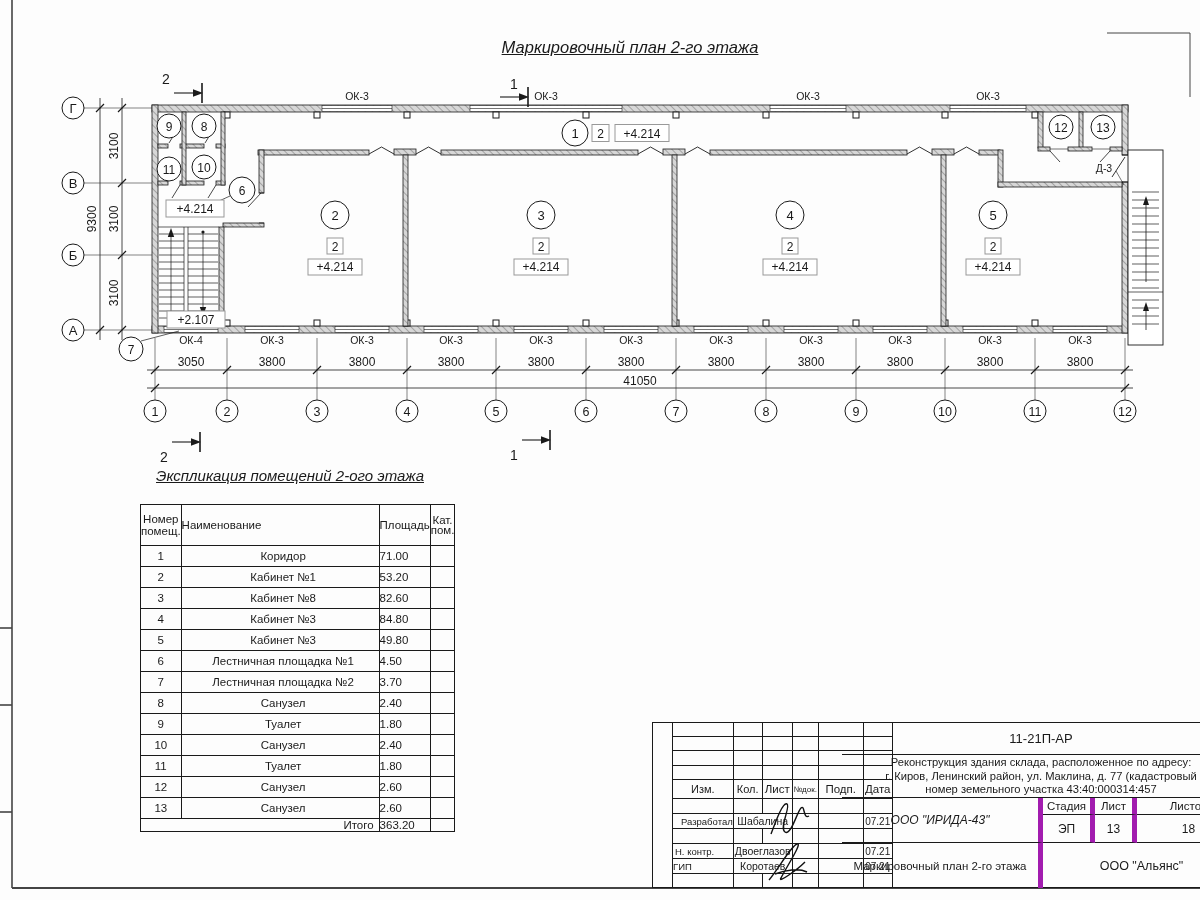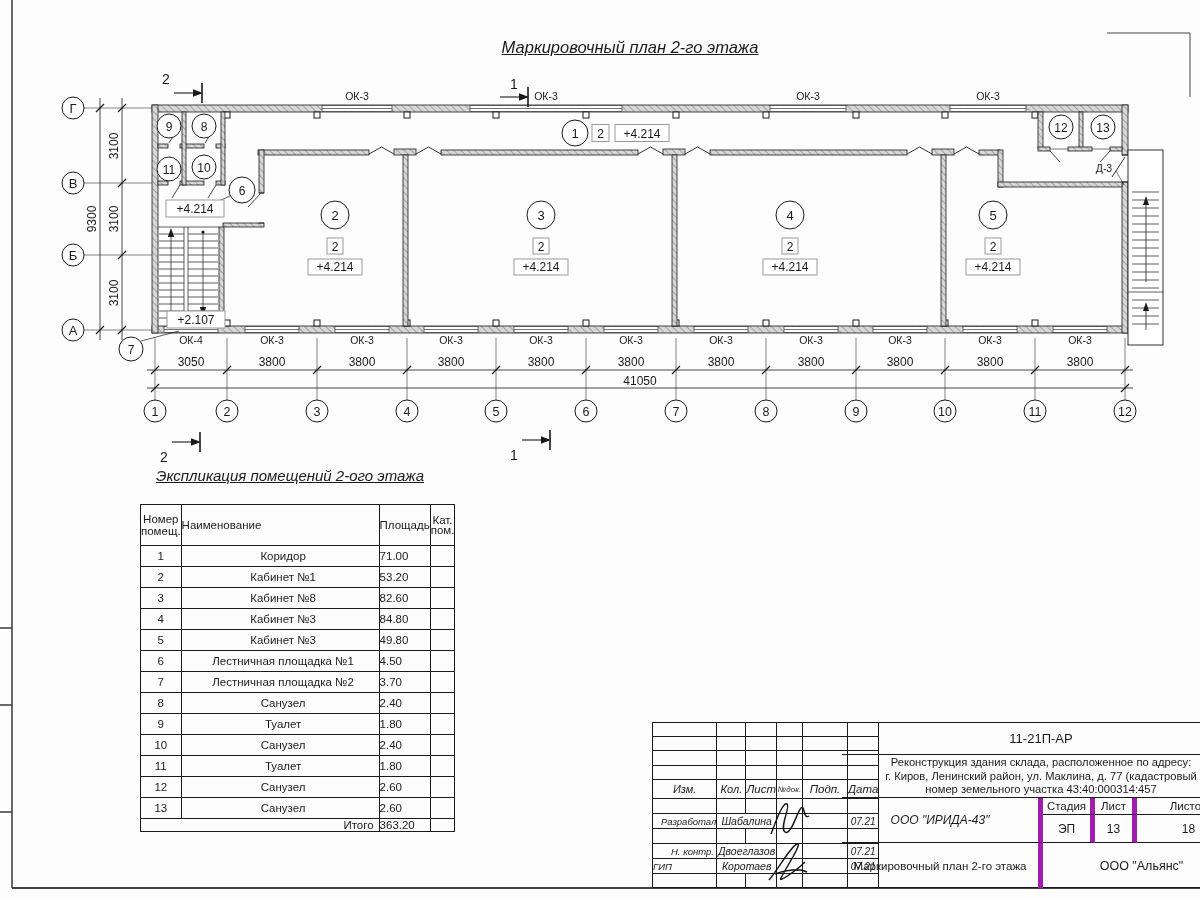--- a/index.html
+++ b/index.html
@@ -23,21 +23,21 @@
   .sched thead th{height:40px;}
   .sched tbody td{height:20px;}
   .c-num{width:36px;text-align:center;}
   .c-name{width:191px;text-align:center;padding-left:6px !important;}
   .c-area{width:48px;text-align:left;}
   .c-cat{width:22px;text-align:center;font-size:9.5px;line-height:10px;}
   .h2l{line-height:12.5px;}
   .tot-lab{text-align:right;padding-right:5px !important;}
   
   .tb-frame{left:652px;top:722px;width:588px;height:166px;border:1.6px solid #1a1a1a;}
-  .tb-left{left:652px;top:722px;font-style:italic;}
+  .tb-left{left:672px;top:722px;}
   .tb-left table{border:1.6px solid #1a1a1a;table-layout:fixed;}
   .tb-left td{border:1px solid #1a1a1a;padding:0;text-align:center;
     font-size:10.5px;overflow:hidden;white-space:nowrap;}
   .cell{position:absolute;box-sizing:border-box;display:flex;
     align-items:center;justify-content:center;text-align:center;}
   .bb{border-bottom:1px solid #1a1a1a;}
   .br{border-right:5px solid #a21caf;}
 </style>
 </head>
 <body>
@@ -641,21 +641,21 @@
     </tr>
     <tr style="height:15px">
           <td></td>
           <td></td>
           <td></td>
           <td></td>
           <td></td>
           <td></td>
         </tr>
     <tr style="height:15px">
-      <td style="font-size:9.5px;text-align:left;padding-left:18px">Н. контр.</td>
+      <td style="font-size:9.5px;text-align:left;padding-left:2px">Н. контр.</td>
       <td colspan="2">Двоеглазов</td>
       <td></td>
           <td></td>
       <td style="font-size:10px">07.21</td>
     </tr>
     <tr style="height:15px">
       <td style="font-size:9.5px;text-align:left;padding-left:0">ГИП</td>
       <td colspan="2">Коротаев</td>
       <td></td>
           <td></td>

